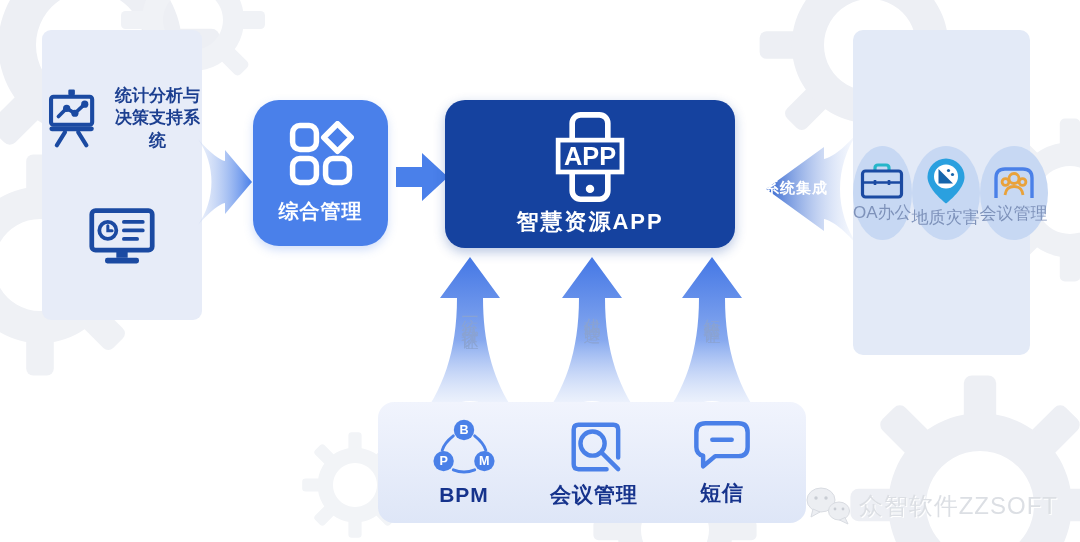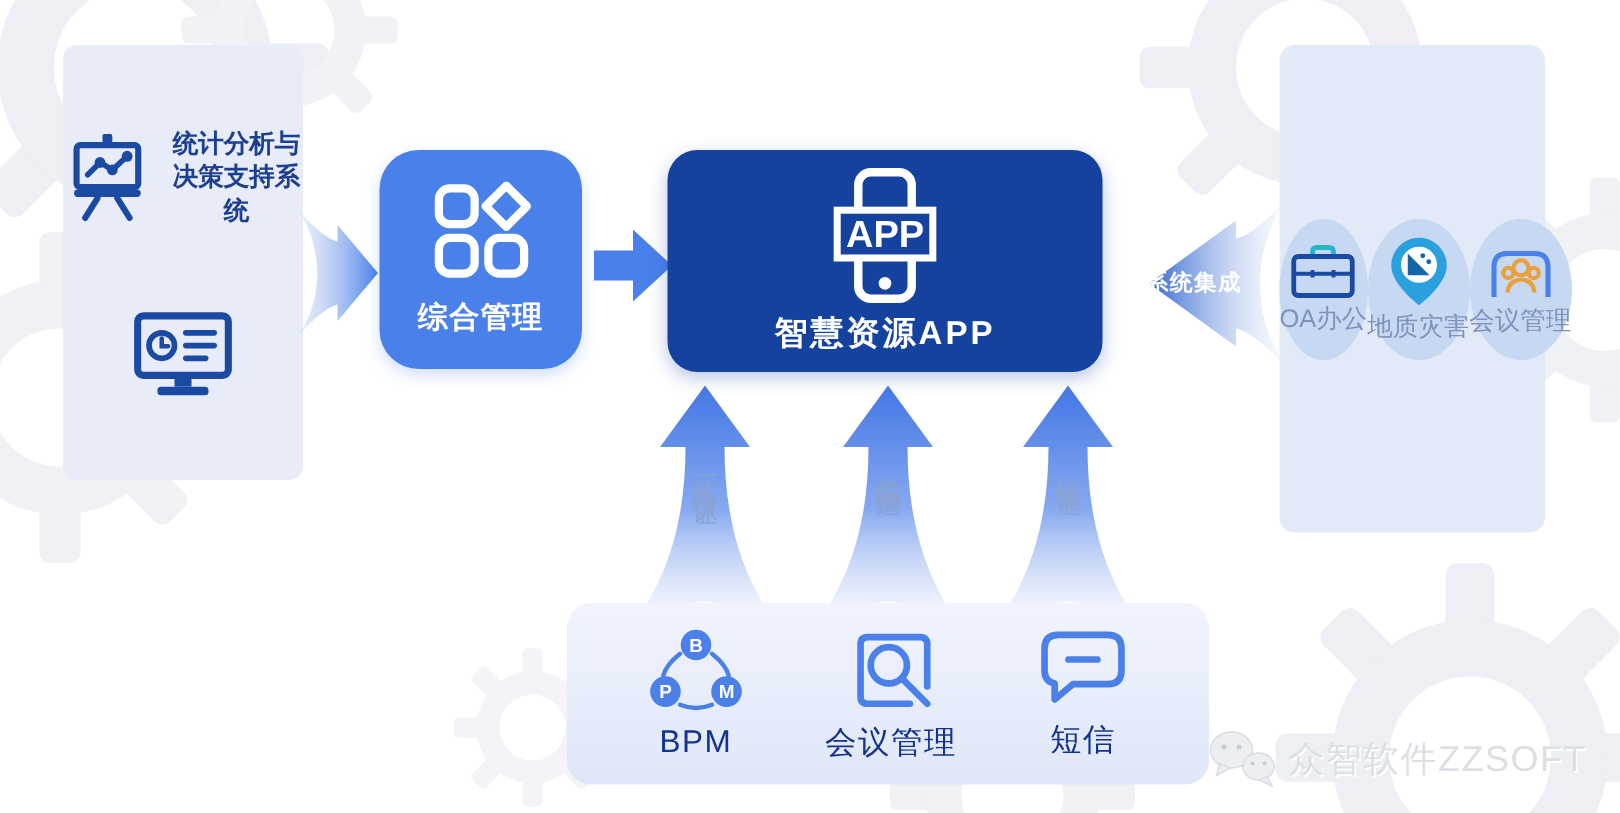--- a/index.html
+++ b/index.html
@@ -44,21 +44,21 @@
   .up-arrow{position:absolute;top:257px;width:110px;height:168px;}
   .arrow-label{position:absolute;left:50%;top:48px;transform:translateX(-50%);
                writing-mode:vertical-rl;text-orientation:upright;color:#8ba3d1;font-size:17px;
                letter-spacing:3px;opacity:0.9;}
 
   
   .bottom-panel{position:absolute;left:378px;top:402px;width:428px;height:121px;border-radius:16px;
                 background:linear-gradient(180deg,#f1f4fd 0%,#dee6f7 100%);
                 display:flex;align-items:center;justify-content:space-evenly;}
   .bp-item{display:flex;flex-direction:column;align-items:center;gap:7px;}
-  .bp-label{color:#16338c;font-size:21px;font-weight:400;letter-spacing:1px;}
+  .bp-label{color:#16338c;font-size:21px;font-weight:700;letter-spacing:1px;}
 
   
   .watermark{position:absolute;right:22px;bottom:16px;display:flex;align-items:center;gap:8px;}
   .wm-text{color:#dcdfe4;font-size:24px;letter-spacing:1px;text-shadow:1px 1px 0 #ffffff;}
 </style>
 </head>
 <body>
 
 <div class="canvas">
 

